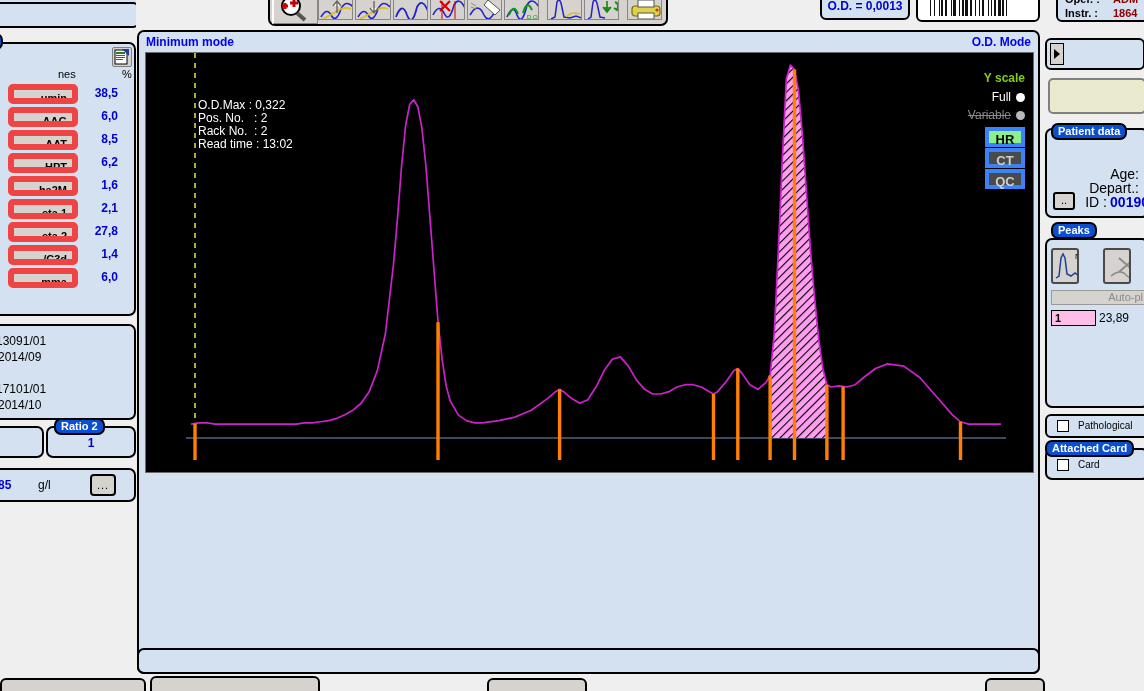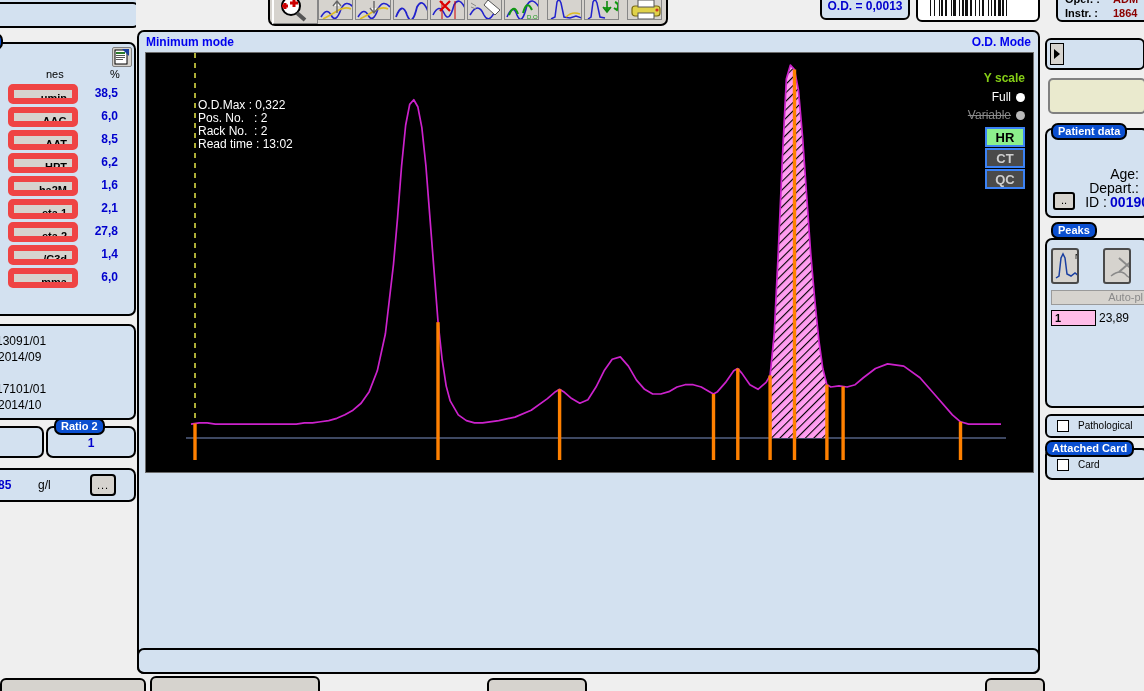--- a/index.html
+++ b/index.html
@@ -38,21 +38,21 @@
 
   
   #left-clip { position: absolute; left:0; top:0; width: 136px; height: 655px; overflow: hidden; }
 
   #lp-top-a { left: -60px; top: -14px; width: 200px; height: 22px; background:#d3e1f0; border:2px solid #000; border-radius:7px; position:absolute; }
   #lp-top-b { left: -60px; top: 2px; width: 200px; height: 26px; background:#d3e1f0; border:2px solid #000; border-radius:7px; position:absolute; }
 
   #frac-box { left: -60px; top: 42px; width: 196px; height: 274px; }
   #frac-lbl { left: -62px; top: 33px; }
 
-  .fr-hdr { position:absolute; font-size:11px; color:#000; }
+  .fr-hdr { position:absolute; font-size:11px; color:#000;margin-left:12px; }
   .fr-row { position: absolute; left: 0; width: 196px; height: 23px; }
   .fr-name {
     position: absolute; left: 8px; top: 0; width: 70px; height: 20px;
     background: #d6d3ce; border: 6px solid #ef4444; border-radius: 5px;
     font-weight: bold; font-size: 11px; color: #000;
     text-align: right; line-height: 17px; padding-right: 5px;
     white-space: nowrap; overflow: hidden;
   }
   .fr-pct { position: absolute; left: 78px; top: 2px; width: 40px; text-align:right;
             font-weight: bold; color: #0000cd; font-size: 12px; }
@@ -129,21 +129,21 @@
   .ginfo { position:absolute; color:#fff; font-size:12px; white-space:pre; font-family:"Liberation Sans", sans-serif; }
 
   #yscale-lbl { position:absolute; right:8px; top:18px; color:#84cc16; font-weight:bold; font-size:12px; }
   .radio-row { position:absolute; right:8px; color:#fff; font-size:12px; display:flex; align-items:center; justify-content:flex-end; gap:5px; }
   .radio-dot { width:9px; height:9px; border-radius:50%; background:#fff; display:inline-block; }
   .radio-dot.off { background:#b9b9b9; }
   .dim { color:#8a8a8a; text-decoration: line-through; }
 
   .modebtn {
     position:absolute; right:8px; width:40px; height:20px;
-    border:2px solid #3b82f6; text-align:center; line-height:18px;
+    border:4px solid #3b82f6; text-align:center; line-height:18px;
     font-weight:bold; font-size:13px; font-family:"Liberation Sans", sans-serif;
   }
   .modebtn.on { background:#8cf08c; color:#000; }
   .modebtn.off { background:#4a4a4a; color:#cfcfcf; }
 
   
   #rs-arrowbox { position:absolute; left:1045px; top:38px; width:100px; height:32px;
     background:#d3e1f0; border:2px solid #000; border-radius:6px; }
   #rs-arrowbtn { position:absolute; left:3px; top:3px; width:14px; height:22px;
     background:#d6d3ce; border:1px solid #000; }

